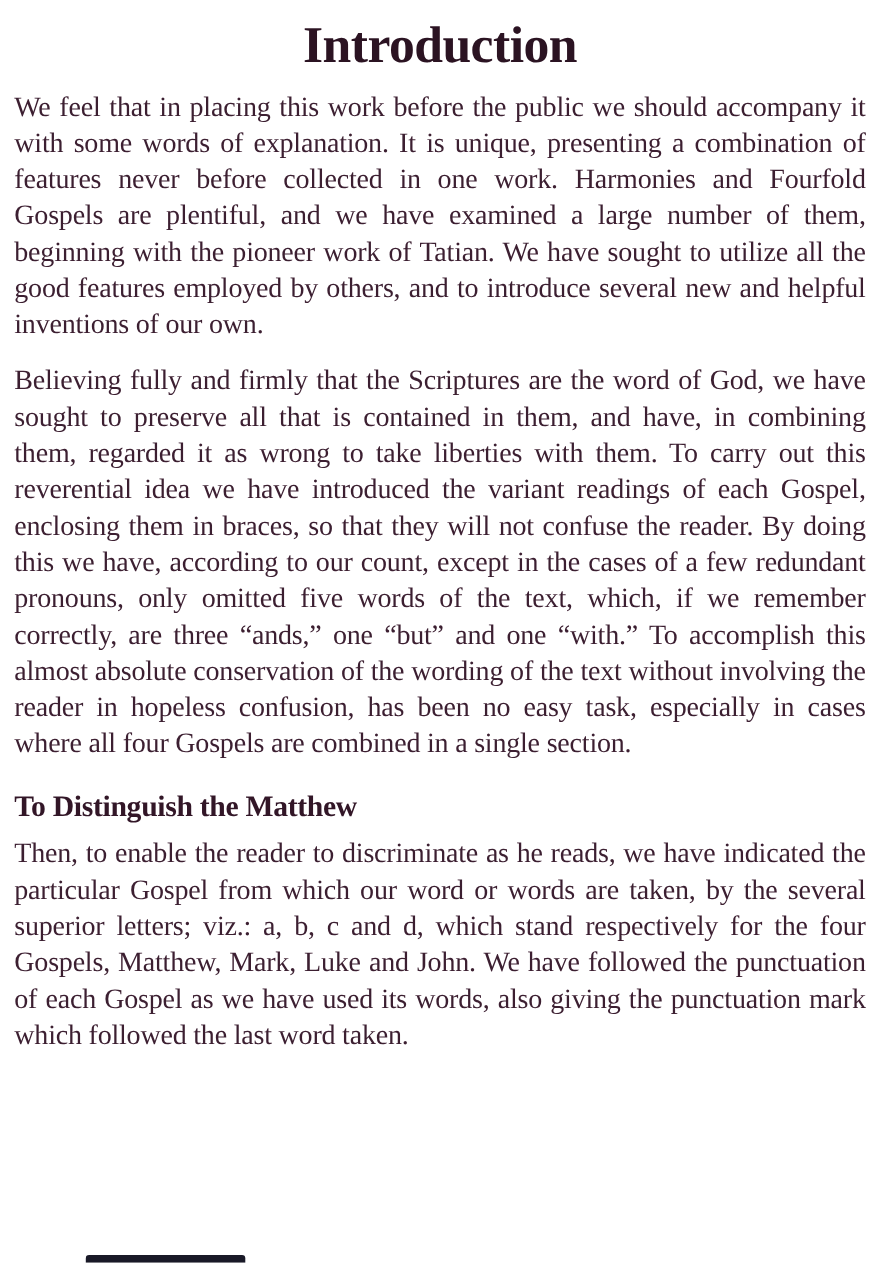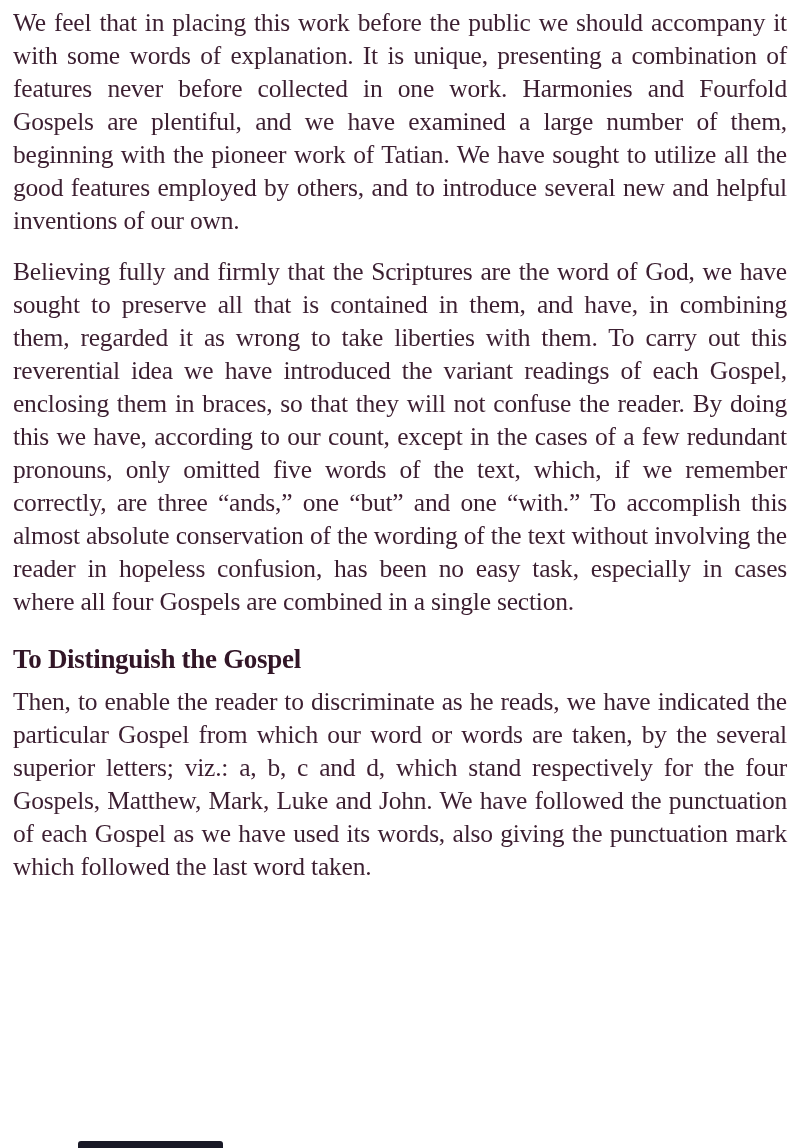--- a/index.html
+++ b/index.html
@@ -54,29 +54,30 @@
     height: 7px;
     border-radius: 3px 3px 0 0;
     background: #191927;
   }
 </style>
 </head>
 <body>
 
 <div class="page">
 
+  <h1 class="page-title">Introduction</h1>
 
   <div class="section">
     <p class="body-paragraph">We feel that in placing this work before the public we should accompany it with some words of explanation. It is unique, presenting a combination of features never before collected in one work. Harmonies and Fourfold Gospels are plentiful, and we have examined a large number of them, beginning with the pioneer work of Tatian. We have sought to utilize all the good features employed by others, and to introduce several new and helpful inventions of our own.</p>
   </div>
 
   <div class="section">
     <p class="body-paragraph">Believing fully and firmly that the Scriptures are the word of God, we have sought to preserve all that is contained in them, and have, in combining them, regarded it as wrong to take liberties with them. To carry out this reverential idea we have introduced the variant readings of each Gospel, enclosing them in braces, so that they will not confuse the reader. By doing this we have, according to our count, except in the cases of a few redundant pronouns, only omitted five words of the text, which, if we remember correctly, are three “ands,” one “but” and one “with.” To accomplish this almost absolute conservation of the wording of the text without involving the reader in hopeless confusion, has been no easy task, especially in cases where all four Gospels are combined in a single section.</p>
   </div>
 
   <div class="section">
-    <h2 class="section-heading">To Distinguish the Gospel</h2>
+    <h2 class="section-heading">To Distinguish the Matthew</h2>
     <p class="body-paragraph">Then, to enable the reader to discriminate as he reads, we have indicated the particular Gospel from which our word or words are taken, by the several superior letters; viz.: a, b, c and d, which stand respectively for the four Gospels, Matthew, Mark, Luke and John. We have followed the punctuation of each Gospel as we have used its words, also giving the punctuation mark which followed the last word taken.</p>
   </div>
 
 </div>
 
 <div class="bottom-bar"></div>
 
 </body></html>

